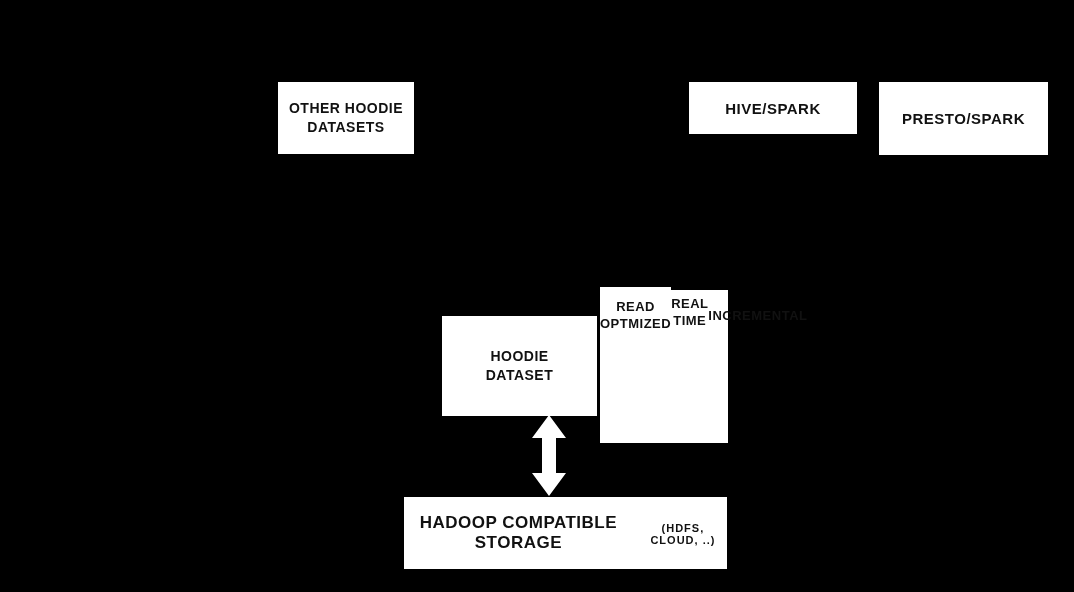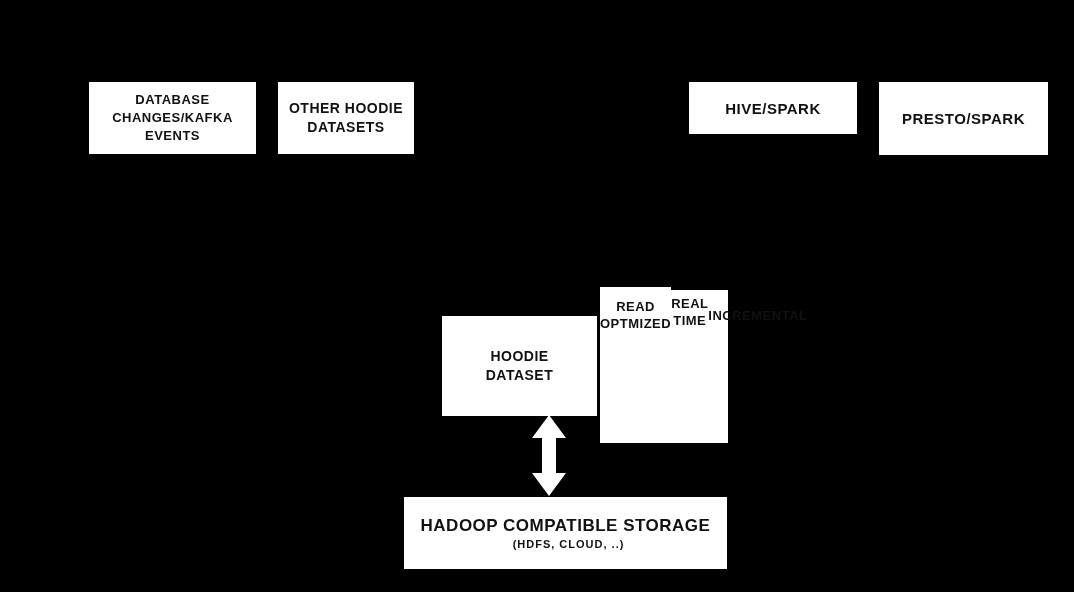--- a/index.html
+++ b/index.html
@@ -49,38 +49,35 @@
     text-align: center;
     white-space: pre-line;
     box-sizing: border-box;
   }
   .view-row.r0 { height: 56px; }
   .view-row.r1 { height: 53px; border-top: 3px solid #000000; }
   .view-row.r2 { height: 47px; border-top: 3px solid #000000; }
   
   .n-storage {
     left: 404px; top: 497px; width: 323px; height: 72px;
-    flex-direction: column;
+    flex-direction: row;
   }
   .storage-title { font-size: 17px; letter-spacing: 0.5px; }
   .storage-sub   { font-size: 11px; letter-spacing: 1px; margin-top: 2px; padding-left: 6px; }
   
   .link-arrow {
     position: absolute;
     left: 532px; top: 415px; width: 34px; height: 81px;
   }
 </style>
 </head>
 <body>
 
 <div class="canvas">
 
-  <div class="node n-db">DATABASE
-CHANGES/KAFKA
-EVENTS</div>
 
   <div class="node n-other">OTHER HOODIE
 DATASETS</div>
 
   <div class="node n-hive">HIVE/SPARK</div>
 
   <div class="node n-presto">PRESTO/SPARK</div>
 
   <div class="node n-hoodie">HOODIE
 DATASET</div>

